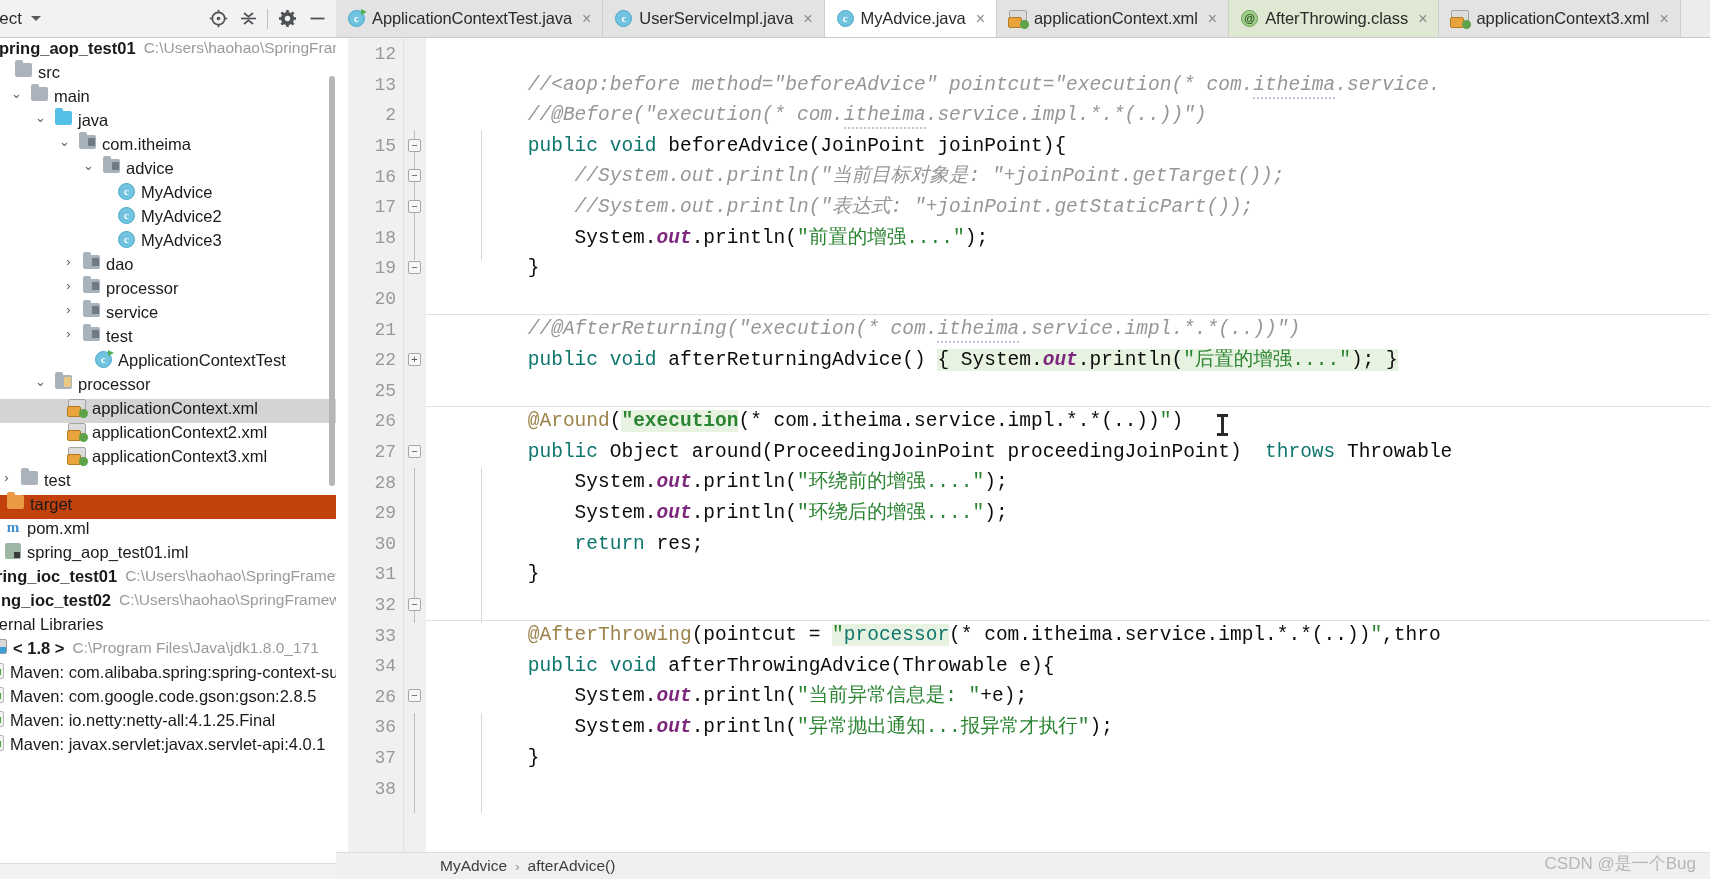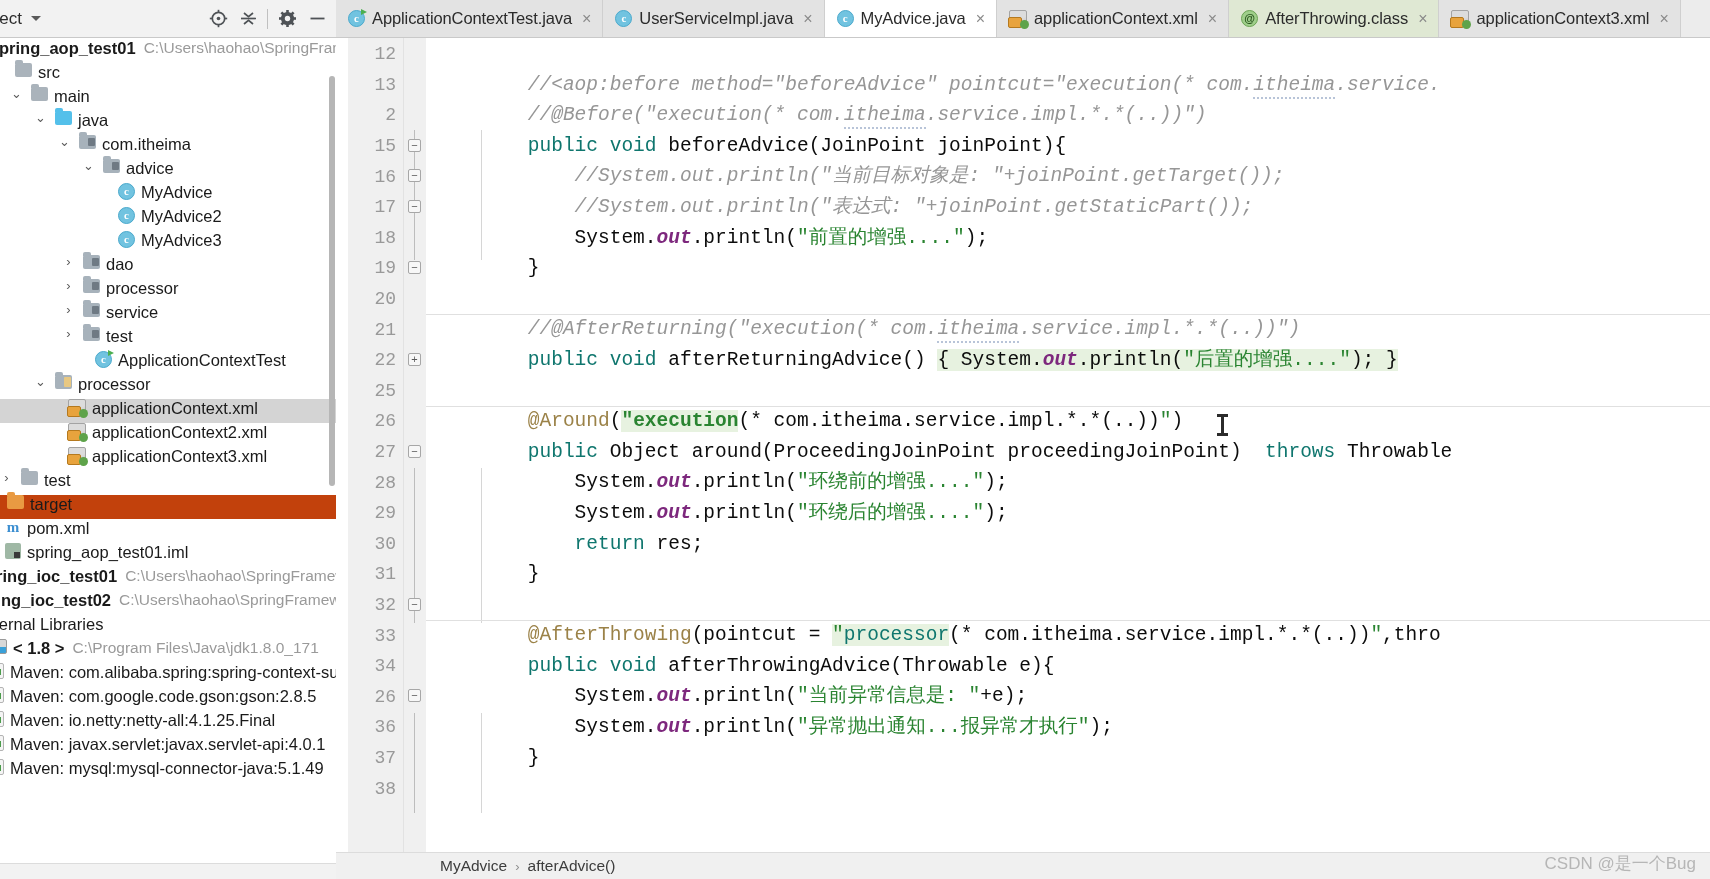--- a/index.html
+++ b/index.html
@@ -670,24 +670,20 @@
         <span class="lbl">Maven: com.google.code.gson:gson:2.8.5</span>
       </div>
       <div class="tree-row" style="padding-left:0px">
         <span class="ico ico-maven" style="margin-left:-12px"></span>
         <span class="lbl">Maven: io.netty:netty-all:4.1.25.Final</span>
       </div>
       <div class="tree-row" style="padding-left:0px">
         <span class="ico ico-maven" style="margin-left:-12px"></span>
         <span class="lbl">Maven: javax.servlet:javax.servlet-api:4.0.1</span>
       </div>
-      <div class="tree-row" style="padding-left:0px">
-        <span class="ico ico-maven" style="margin-left:-12px"></span>
-        <span class="lbl">Maven: mysql:mysql-connector-java:5.1.49</span>
-      </div>
 
       <div class="tree-thumb"></div>
       <div class="tree-bottom-strip"></div>
     </div>
 
     <div class="editor">
       <div class="code-area">
 
         <div class="gutter">
           <div class="gutter-line">12</div>

